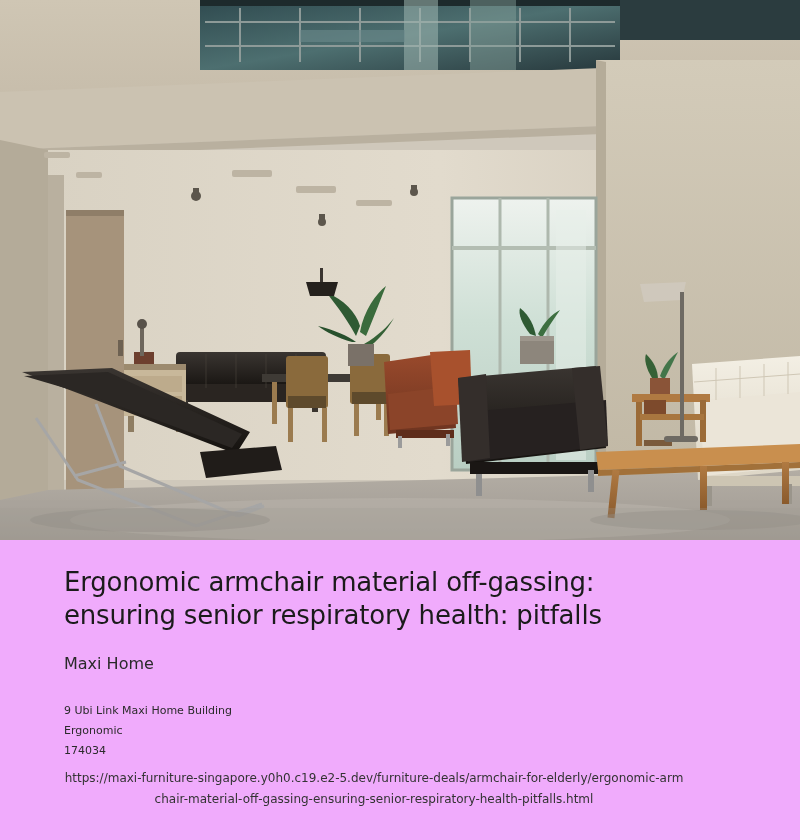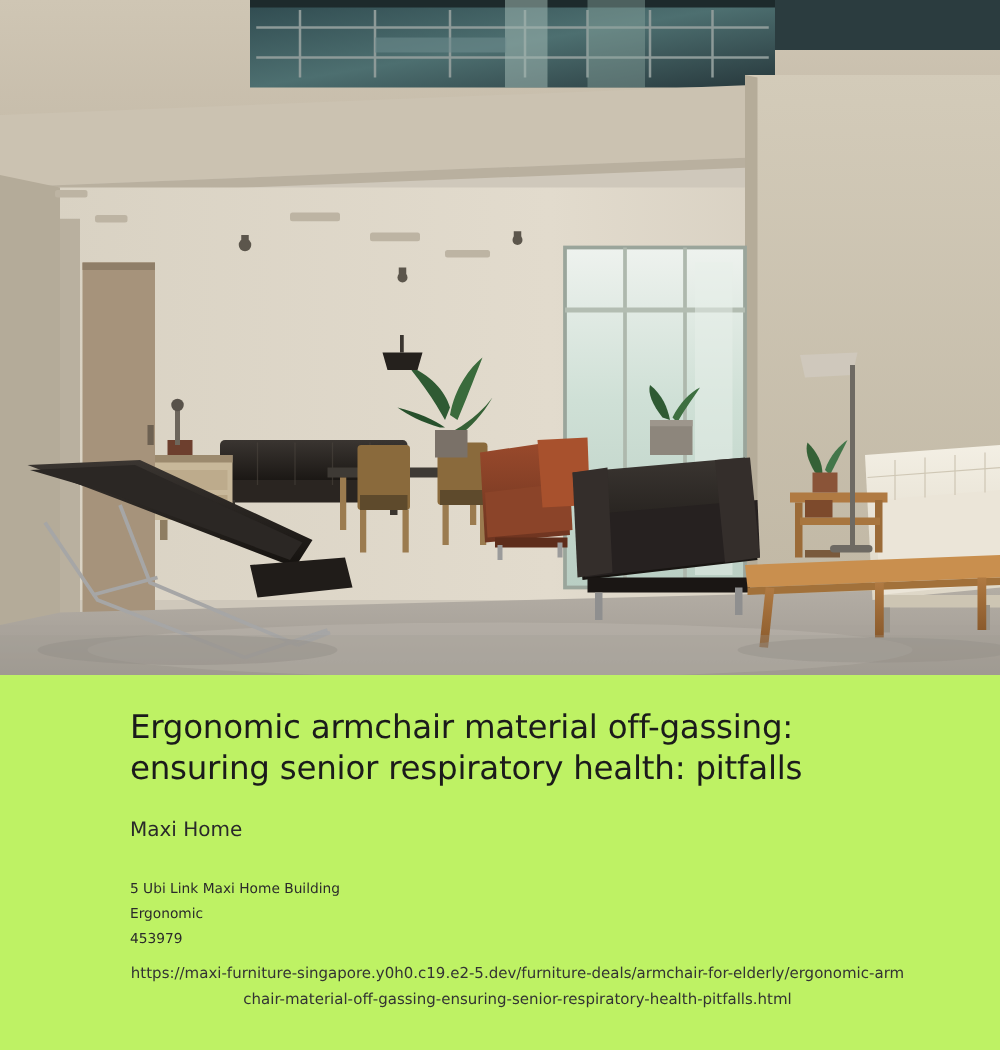--- a/index.html
+++ b/index.html
@@ -34,23 +34,23 @@
     height: 540px;
   }
 
   
   .content {
     position: absolute;
     left: 0;
     top: 540px;
     width: 800px;
     height: 300px;
-    background: #bef264;
+    background: #f0abfc;
     box-sizing: border-box;
-    padding: 26px 58px 0 104px;
+    padding: 26px 58px 0 64px;
   }
   .headline {
     font-size: 26px;
     line-height: 1.26;
     color: #1b1b1b;
     font-weight: normal;
     margin: 0;
     letter-spacing: -0.2px;
     max-width: 640px;
   }
@@ -318,21 +318,21 @@
       <rect x="0" y="0" width="800" height="540" fill="none"></rect>
       <rect x="0" y="508" width="800" height="32" fill="#9f9a92" opacity="0.25"></rect>
     </svg>
   </div>
 
   <div class="content">
     <h1 class="headline">Ergonomic armchair material off-gassing: ensuring senior respiratory health: pitfalls</h1>
     <div class="brand">Maxi Home</div>
 
     <div class="contact">
-      <div>5 Ubi Link Maxi Home Building</div>
+      <div>9 Ubi Link Maxi Home Building</div>
       <div>Ergonomic</div>
-      <div>453979</div>
+      <div>174034</div>
     </div>
 
     <div class="url">https://maxi-furniture-singapore.y0h0.c19.e2-5.dev/furniture-deals/armchair-for-elderly/ergonomic-armchair-material-off-gassing-ensuring-senior-respiratory-health-pitfalls.html</div>
   </div>
 
 </div>
 
 </body></html>

